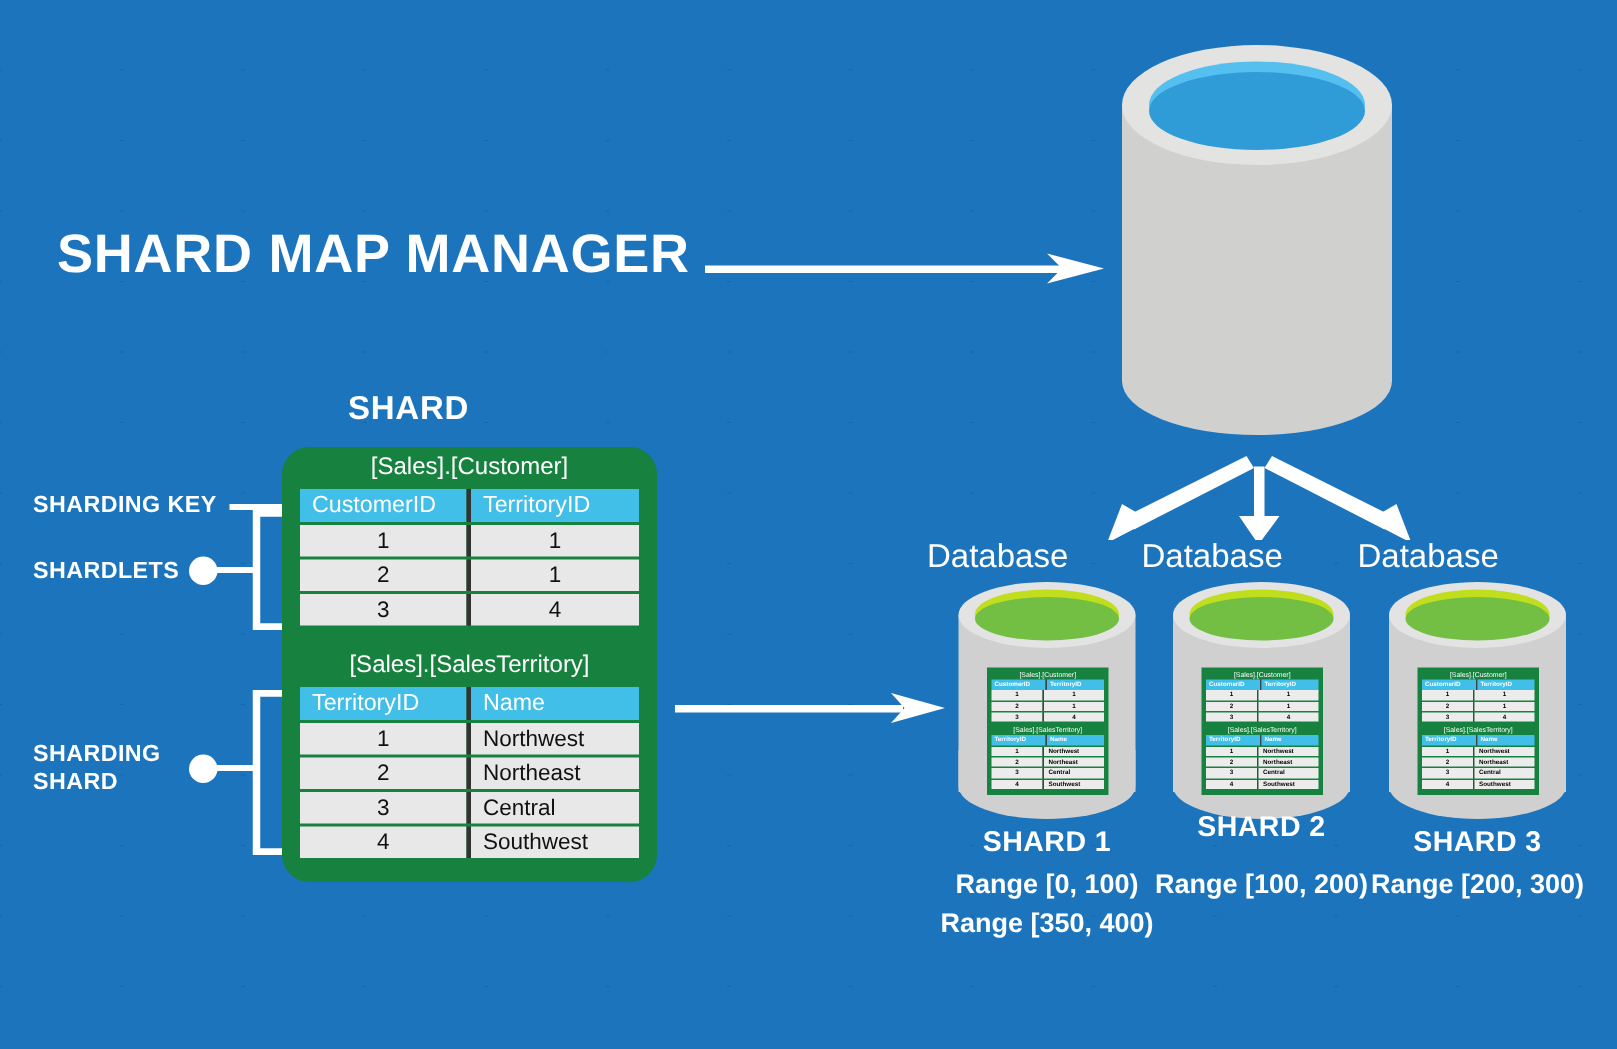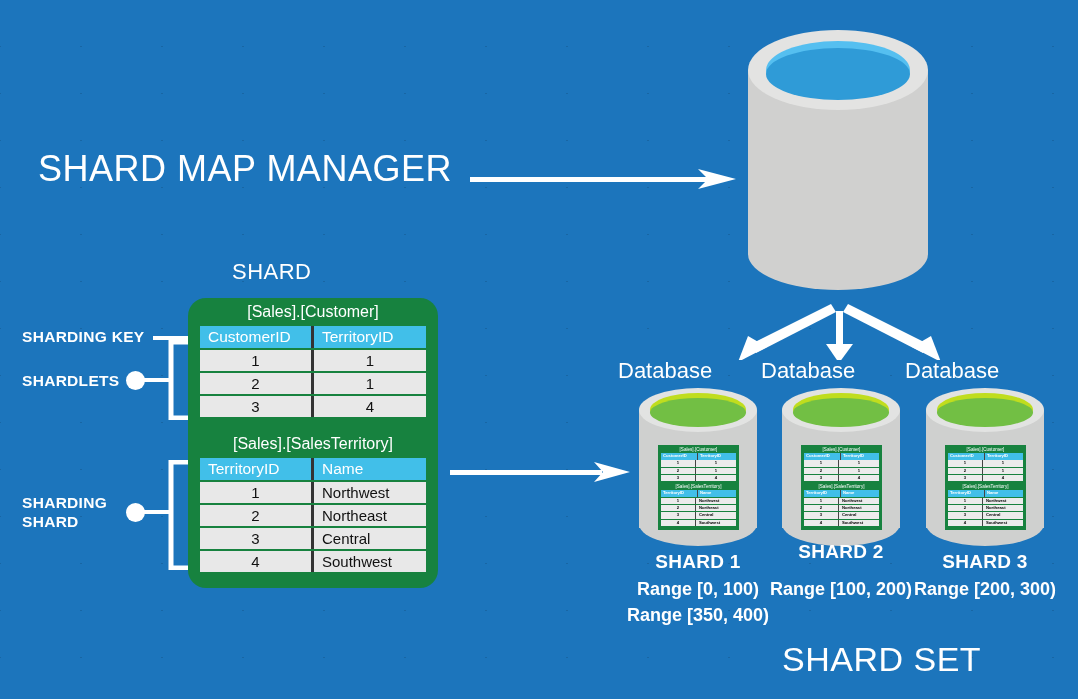--- a/index.html
+++ b/index.html
@@ -17,21 +17,21 @@
       repeating-linear-gradient(30deg, rgba(0,0,0,0.13) 0 1px, rgba(0,0,0,0) 1px 100%),
       repeating-linear-gradient(-30deg, rgba(0,0,0,0.13) 0 1px, rgba(0,0,0,0) 1px 100%);
     background-size:81px 47px, 81px 47px;
     overflow:hidden;
   }
   .abs{position:absolute;}
 
   
   .heading{
     color:#ffffff;
-    font-weight:400;
+    font-weight:700;
     letter-spacing:0.5px;
     white-space:nowrap;
   }
   #smm-title{left:38px;top:148px;font-size:36px;}
   #shard-title{left:232px;top:259px;font-size:22px;}
   #shardset-title{left:782px;top:640px;font-size:34px;}
 
   
   .side-label{
     color:#ffffff;font-weight:700;font-size:15.5px;line-height:19px;
@@ -158,21 +158,20 @@
 </style>
 </head>
 <body>
 
 <div id="stage">
 
   <div class="abs heading" id="smm-title">SHARD MAP MANAGER</div>
 
   <div class="abs heading" id="shard-title">SHARD</div>
 
-  <div class="abs heading" id="shardset-title">SHARD SET</div>
 
   <div class="abs" style="left:470px;top:167px;width:265px;height:24px;">
     <div class="abs arrow-line" style="left:0;top:10px;width:238px;"></div>
     <svg class="abs" style="left:228px;top:0;" width="40" height="24" viewBox="0 0 40 24">
       <path d="M0,2 L38,12 L0,22 L10,12 Z" fill="#ffffff"></path>
     </svg>
   </div>
 
   <div class="abs" id="smm-db">
     <div class="body"></div>

